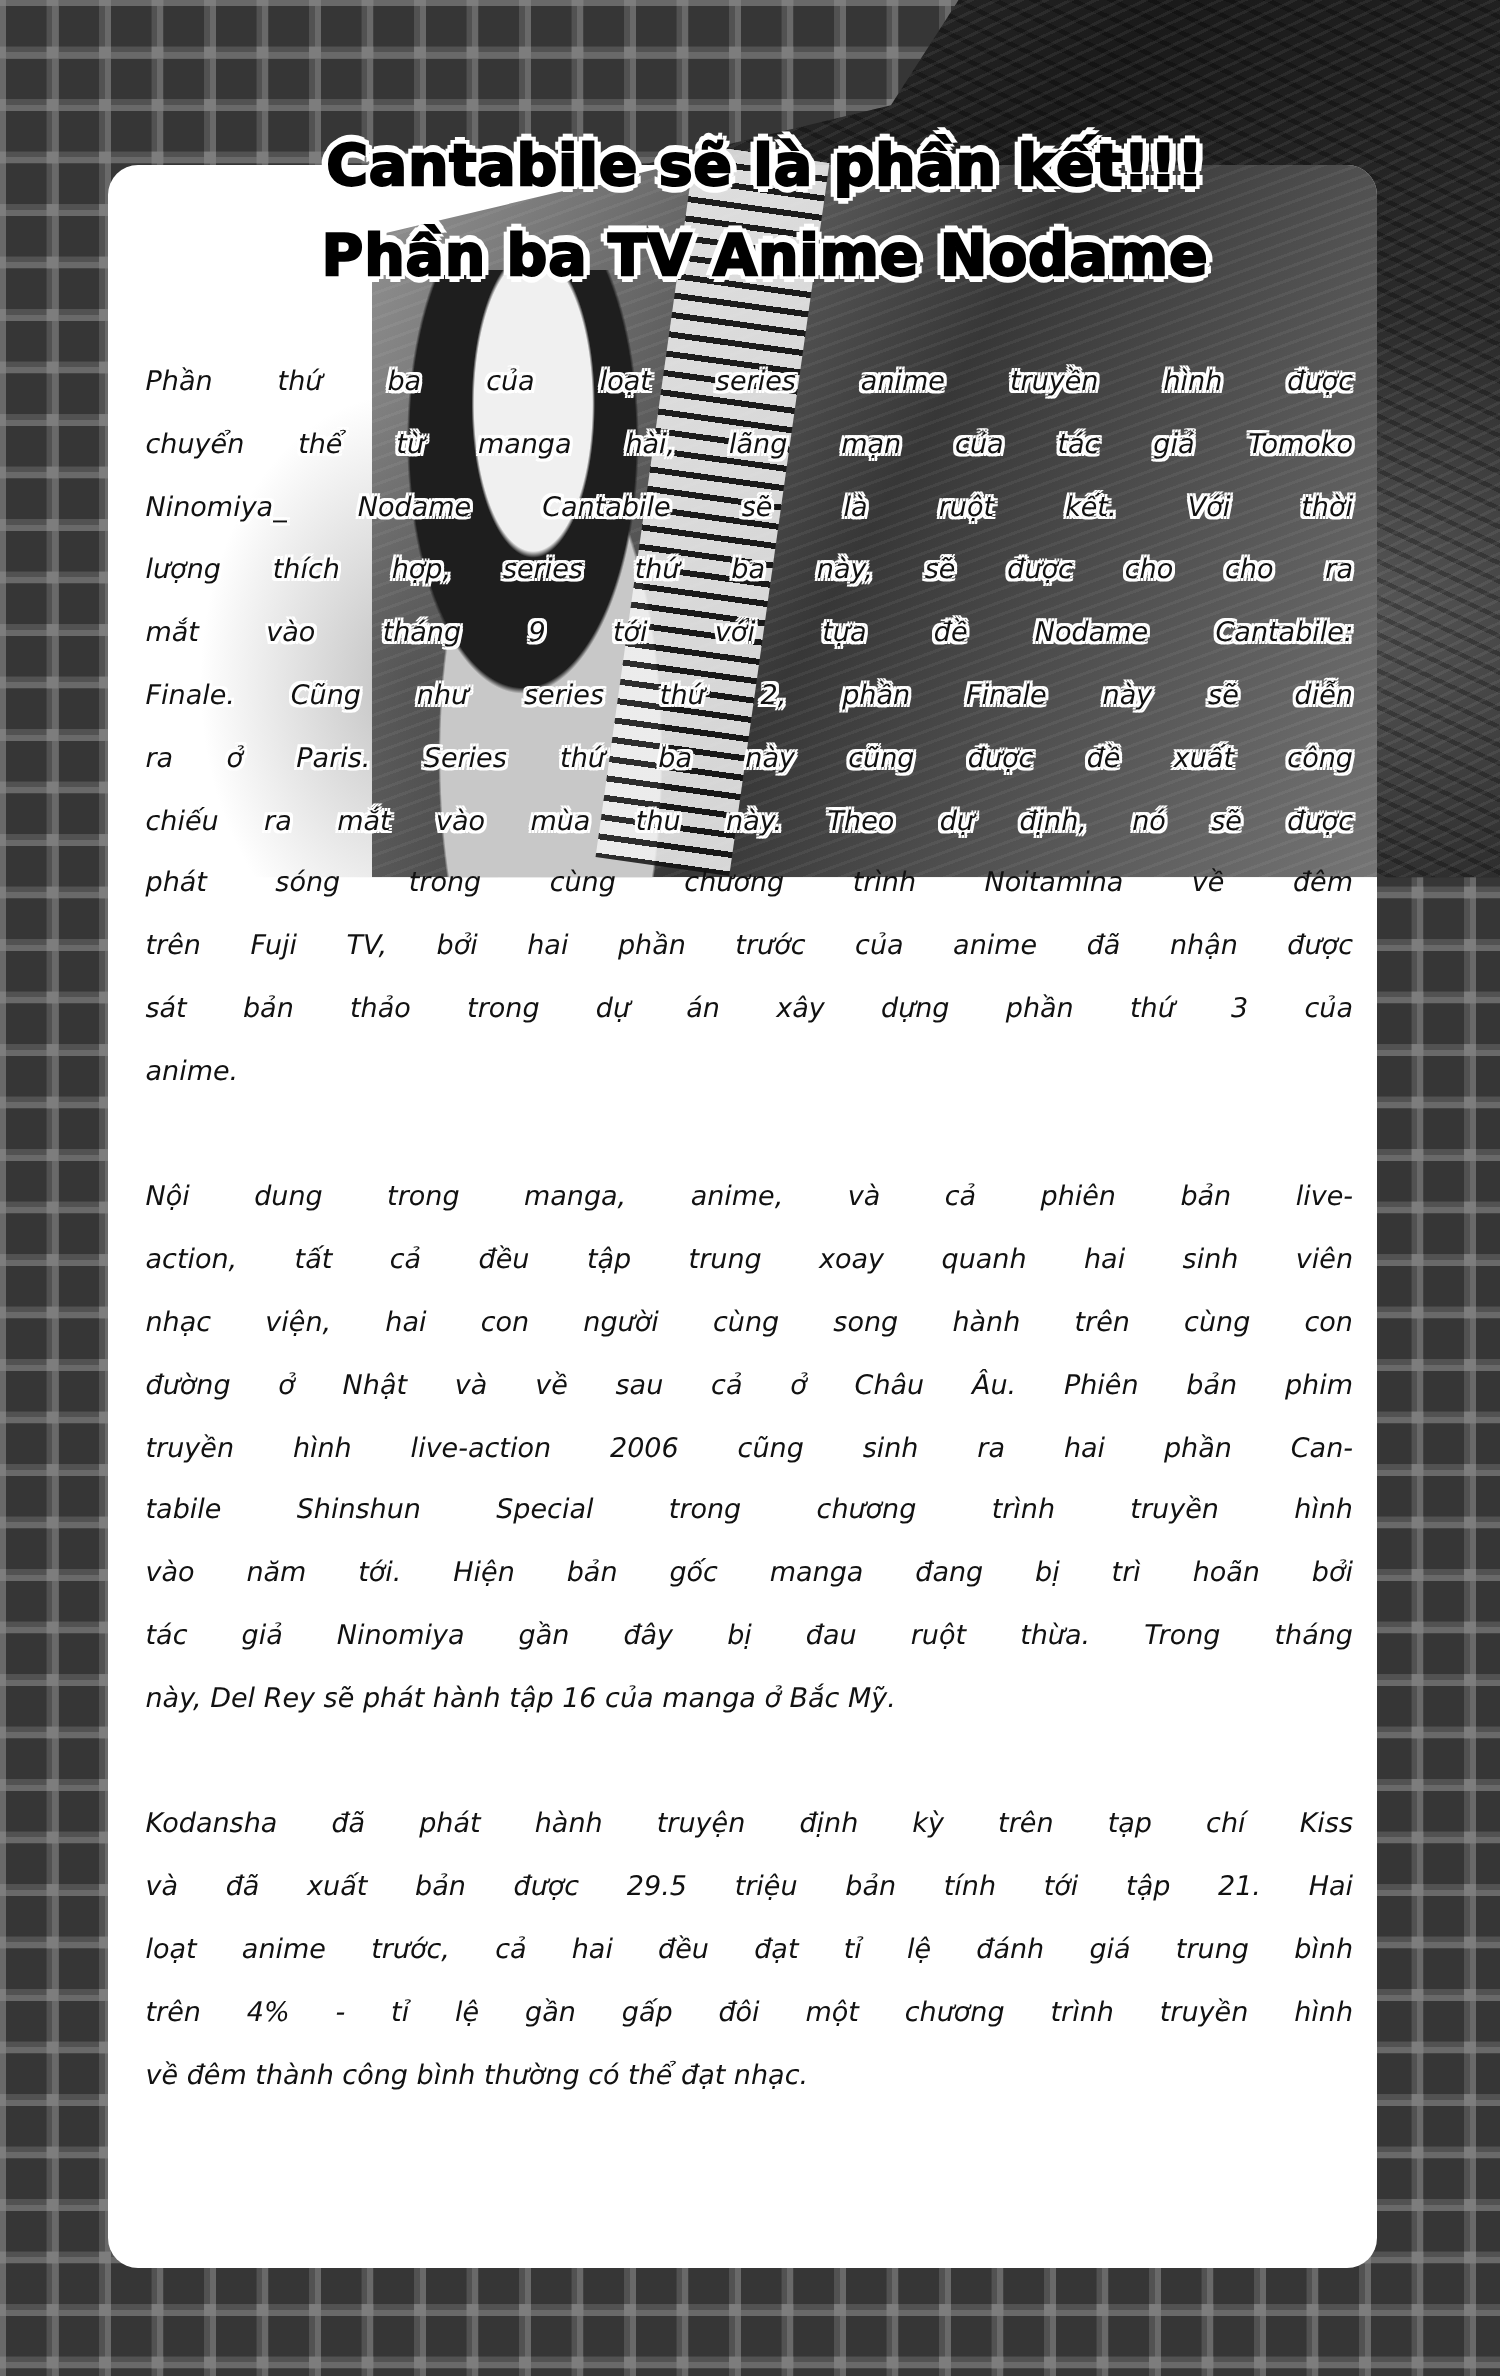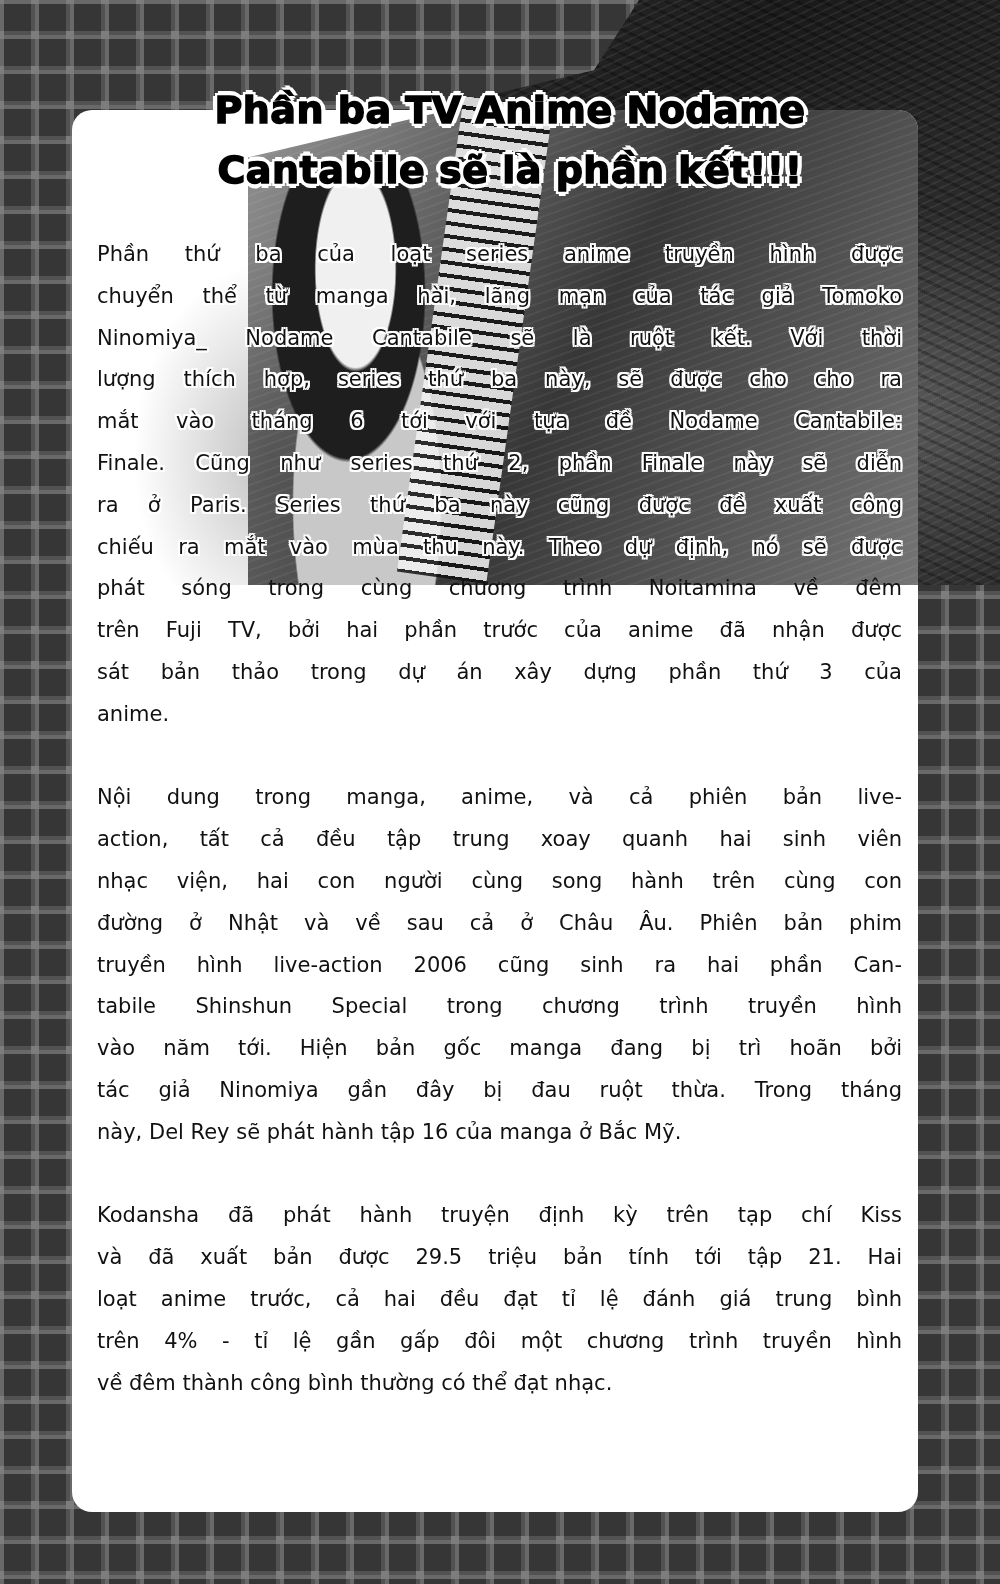--- a/index.html
+++ b/index.html
@@ -85,22 +85,22 @@
     letter-spacing: 0.5px;
     -webkit-text-stroke: 1.5px #000;
     text-shadow:
       0 0 0 #fff, 3px 0 0 #fff, -3px 0 0 #fff, 0 3px 0 #fff, 0 -3px 0 #fff,
       3px 3px 0 #fff, -3px -3px 0 #fff, 3px -3px 0 #fff, -3px 3px 0 #fff,
       5px 0 0 #fff, -5px 0 0 #fff, 0 5px 0 #fff, 0 -5px 0 #fff;
   }
   .title span { display: block; }
   .body-text {
     position: absolute; left: 97px; top: 234px; width: 805px;
-    font-family: "DejaVu Sans", sans-serif; font-size: 21px; line-height: 41.8px;
-    color: #111; text-align: justify;
+    font-family: "DejaVu Sans", sans-serif; font-size: 18px; line-height: 41.8px;
+    color: #111; text-align: justify; font-style: italic;
   }
   .body-text p { margin: 0 0 41.8px 0; }
   .body-text .line { display: block; text-align: justify; text-align-last: justify; white-space: nowrap; }
   .body-text .line.last { text-align-last: left; }
   .body-text .line.outlined {
     color: #111;
     text-shadow:
       2px 0 0 #fff, -2px 0 0 #fff, 0 2px 0 #fff, 0 -2px 0 #fff,
       2px 2px 0 #fff, -2px -2px 0 #fff, 2px -2px 0 #fff, -2px 2px 0 #fff;
   }
@@ -114,31 +114,31 @@
 
 <div class="card"></div>
 <div class="card-art-overlay">
   <div class="leftfade"></div>
   <div class="shade"></div>
   <div class="face"></div>
 </div>
 <div class="piano-keys"></div>
 
 <h1 class="title" style="margin:0;">
+  <span>Cantabile sẽ là phần kết!!!</span>
   <span>Phần ba TV Anime Nodame</span>
-  <span>Cantabile sẽ là phần kết!!!</span>
 </h1>
 
 <div class="body-text">
   <p>
     <span class="line outlined">Phần thứ ba của loạt series anime truyền hình được</span>
     <span class="line outlined">chuyển thể từ manga hài, lãng mạn của tác giả Tomoko</span>
     <span class="line outlined">Ninomiya_ Nodame Cantabile sẽ là ruột kết. Với thời</span>
     <span class="line outlined">lượng thích hợp, series thứ ba này, sẽ được cho cho ra</span>
-    <span class="line outlined">mắt vào tháng 6 tới với tựa đề Nodame Cantabile:</span>
+    <span class="line outlined">mắt vào tháng 9 tới với tựa đề Nodame Cantabile:</span>
     <span class="line outlined">Finale. Cũng như series thứ 2, phần Finale này sẽ diễn</span>
     <span class="line outlined">ra ở Paris. Series thứ ba này cũng được đề xuất công</span>
     <span class="line outlined">chiếu ra mắt vào mùa thu này. Theo dự định, nó sẽ được</span>
     <span class="line">phát sóng trong cùng chương trình Noitamina về đêm</span>
     <span class="line">trên Fuji TV, bởi hai phần trước của anime đã nhận được</span>
     <span class="line">sát bản thảo trong dự án xây dựng phần thứ 3 của</span>
     <span class="line last">anime.</span>
   </p>
   <p>
     <span class="line">Nội dung trong manga, anime, và cả phiên bản live-</span>

